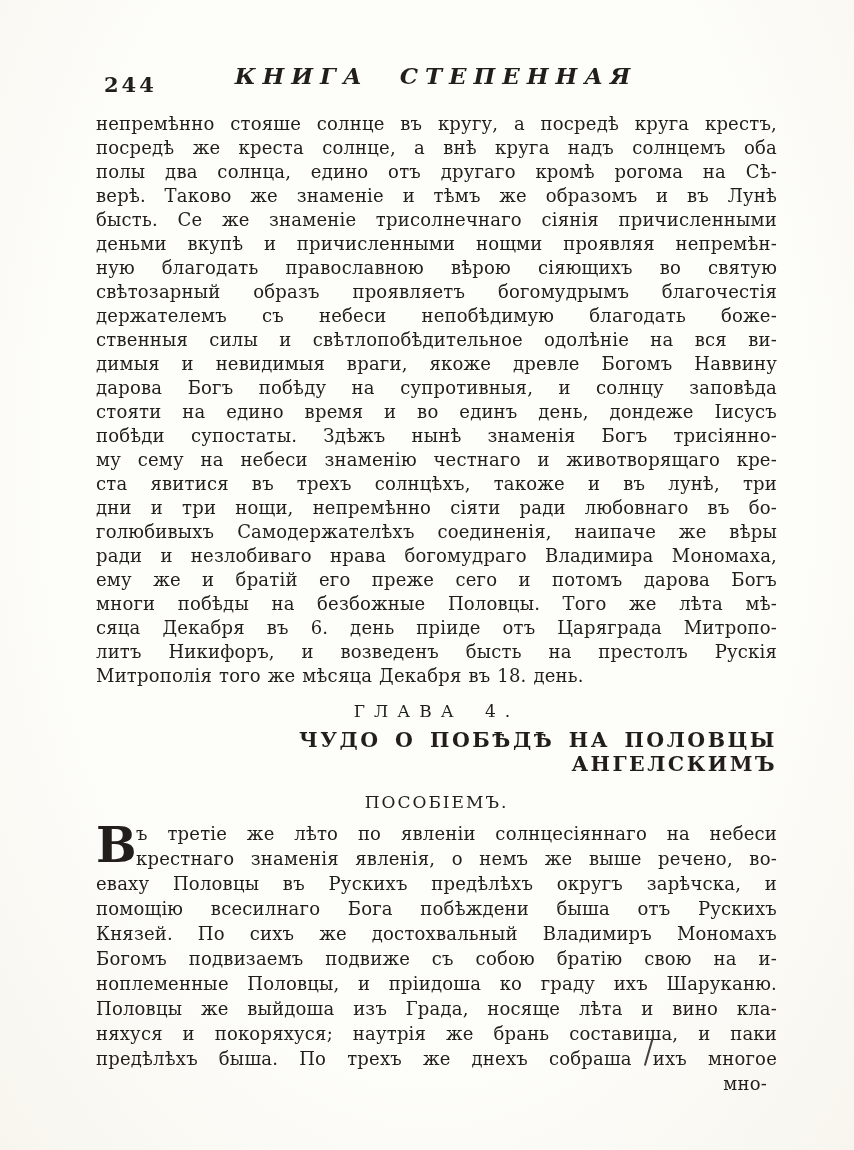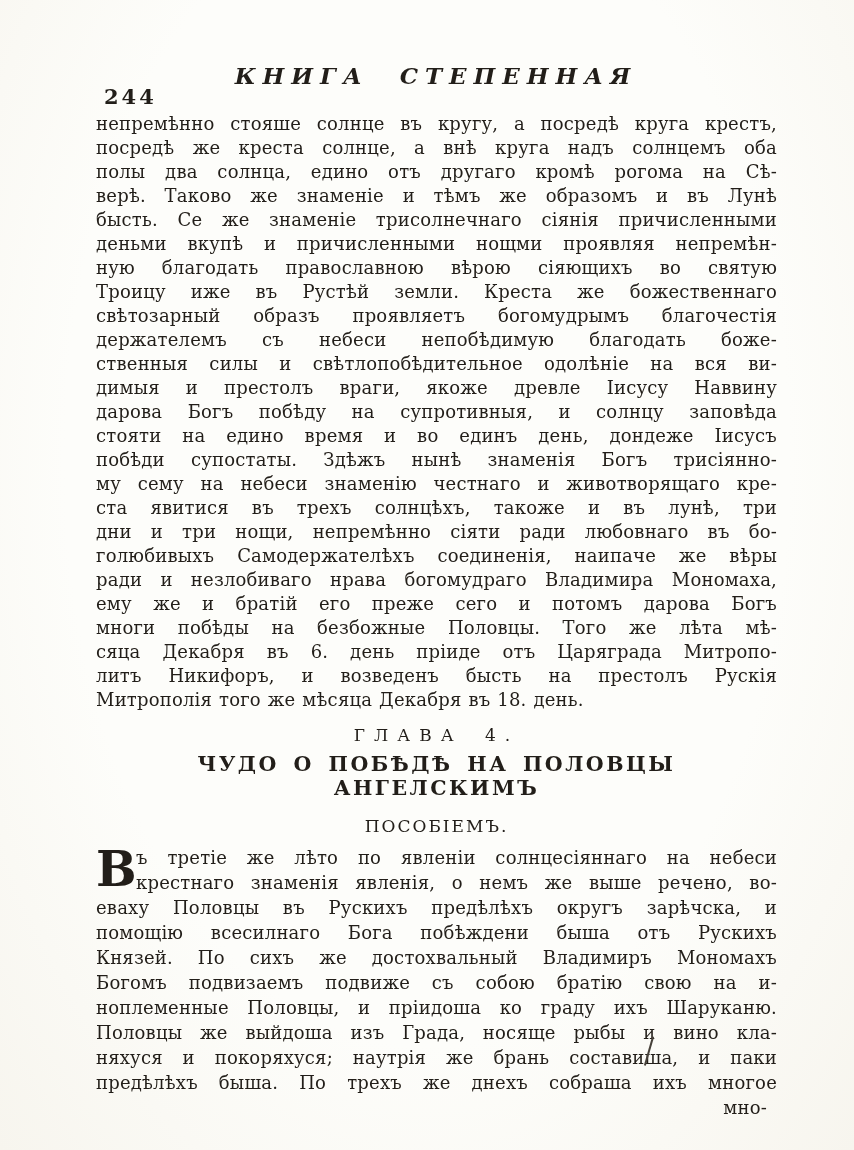--- a/index.html
+++ b/index.html
@@ -7,41 +7,41 @@
     position: relative;
     width: 854px;
     height: 1150px;
     background: #fcfbf7;
     background-image: radial-gradient(ellipse at 50% 40%, #fdfdfa 60%, #f7f5ee 100%);
     color: #221e19;
     font-family: "DejaVu Serif", serif;
     overflow: hidden;
   }
   .page-number {
-    position: absolute; left: 104px; top: 84px;
+    position: absolute; left: 104px; top: 72px;
     font-size: 21px; letter-spacing: 3px; font-weight: bold;
   }
   .running-header {
     position: absolute; left: 95px; top: 62px; width: 682px;
     text-align: center; font-size: 23px; font-weight: bold; font-style: italic;
     letter-spacing: 7px; word-spacing: 16px;
   }
   .textblock {
     position: absolute; left: 96px; top: 112px; width: 681px;
     font-size: 18px; letter-spacing: 0.2px; word-spacing: 1px;
   }
   .p1 .line { line-height: 24px; }
   .jl { text-align: justify; text-align-last: justify; }
   .ll { text-align: left; }
   .chapter-heading {
     text-align: center; margin-top: 13px;
     font-size: 17px; letter-spacing: 9px; word-spacing: 8px;
   }
   .chapter-title {
-    text-align: center; margin-top: 7px;
+    text-align: right; margin-top: 7px;
     font-size: 20.5px; font-weight: bold; letter-spacing: 2.5px; word-spacing: 5px;
   }
   .chapter-subtitle {
     text-align: center; margin-top: 16px;
     font-size: 17px; letter-spacing: 2px;
   }
   .p2 { margin-top: 9px; }
   .p2 .line { line-height: 25px; }
   .p2-head { display: flex; align-items: flex-start; }
   .drop-cap {
@@ -69,25 +69,24 @@
   <div class="textblock">
 
     <div class="p1">
       <div class="line jl">непремѣнно стояше солнце въ кругу, а посредѣ круга крестъ,</div>
       <div class="line jl">посредѣ же креста солнце, а внѣ круга надъ солнцемъ оба</div>
       <div class="line jl">полы два солнца, едино отъ другаго кромѣ рогома на Сѣ-</div>
       <div class="line jl">верѣ. Таково же знаменіе и тѣмъ же образомъ и въ Лунѣ</div>
       <div class="line jl">бысть. Се же знаменіе трисолнечнаго сіянія причисленными</div>
       <div class="line jl">деньми вкупѣ и причисленными нощми проявляя непремѣн-</div>
       <div class="line jl">ную благодать православною вѣрою сіяющихъ во святую</div>
-      <div class="line jl">Троицу иже въ Рустѣй земли. Креста же божественнаго</div>
       <div class="line jl">свѣтозарный образъ проявляетъ богомудрымъ благочестія</div>
       <div class="line jl">держателемъ съ небеси непобѣдимую благодать боже-</div>
       <div class="line jl">ственныя силы и свѣтлопобѣдительное одолѣніе на вся ви-</div>
-      <div class="line jl">димыя и престолъ враги, якоже древле Іисусу Наввину</div>
+      <div class="line jl">димыя и невидимыя враги, якоже древле Богомъ Наввину</div>
       <div class="line jl">дарова Богъ побѣду на супротивныя, и солнцу заповѣда</div>
       <div class="line jl">стояти на едино время и во единъ день, дондеже Іисусъ</div>
       <div class="line jl">побѣди супостаты. Здѣжъ нынѣ знаменія Богъ трисіянно-</div>
       <div class="line jl">му сему на небеси знаменію честнаго и животворящаго кре-</div>
       <div class="line jl">ста явитися въ трехъ солнцѣхъ, такоже и въ лунѣ, три</div>
       <div class="line jl">дни и три нощи, непремѣнно сіяти ради любовнаго въ бо-</div>
       <div class="line jl">голюбивыхъ Самодержателѣхъ соединенія, наипаче же вѣры</div>
       <div class="line jl">ради и незлобиваго нрава богомудраго Владимира Мономаха,</div>
       <div class="line jl">ему же и братій его преже сего и потомъ дарова Богъ</div>
       <div class="line jl">многи побѣды на безбожные Половцы. Того же лѣта мѣ-</div>
@@ -106,21 +105,21 @@
         <div class="p2-head-lines">
           <div class="line jl">ъ третіе же лѣто по явленіи солнцесіяннаго на небеси</div>
           <div class="line jl">крестнаго знаменія явленія, о немъ же выше речено, во-</div>
         </div>
       </div>
       <div class="line jl">еваху Половцы въ Рускихъ предѣлѣхъ округъ зарѣчска, и</div>
       <div class="line jl">помощію всесилнаго Бога побѣждени быша отъ Рускихъ</div>
       <div class="line jl">Князей. По сихъ же достохвальный Владимиръ Мономахъ</div>
       <div class="line jl">Богомъ подвизаемъ подвиже съ собою братію свою на и-</div>
       <div class="line jl">ноплеменные Половцы, и пріидоша ко граду ихъ Шаруканю.</div>
-      <div class="line jl">Половцы же выйдоша изъ Града, носяще рыбы и вино кла-</div>
+      <div class="line jl">Половцы же выйдоша изъ Града, носяще лѣта и вино кла-</div>
       <div class="line jl">няхуся и покоряхуся; наутрія же брань составиша, и паки</div>
       <div class="line jl">предѣлѣхъ быша. По трехъ же днехъ собраша ихъ многое</div>
       <div class="catchword">мно-</div>
     </div>
 
   </div>
 
   <div class="ink-stroke"></div>
 
 </div>

